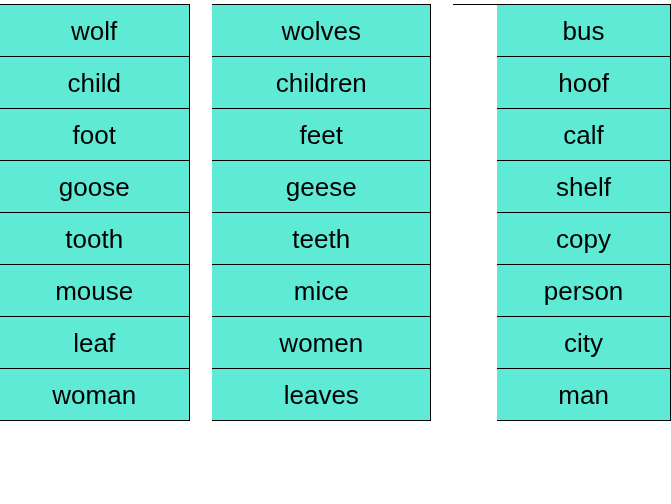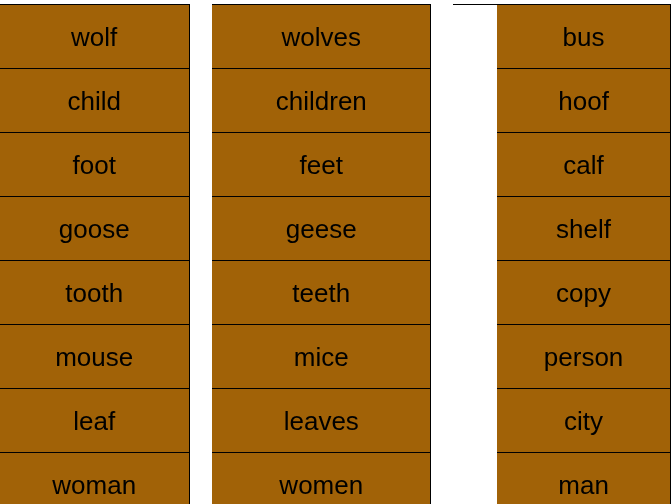--- a/index.html
+++ b/index.html
@@ -22,23 +22,23 @@
     display: flex;
     flex-direction: column;
     width: 196px;
     border-top: 1px solid #000;
     border-right: 1px solid #000;
   }
   .column.c1 { width: 196px; margin-left: -1px; }
   .column.c2 { width: 224px; }
   .column.c3 { width: 222px; padding-left: 44px; }
   .cell {
-    background: #a16207;
+    background: #5eead4;
     border-bottom: 1px solid #000;
-    height: 64px;
+    height: 52px;
     display: flex;
     align-items: center;
     justify-content: center;
     font-size: 26px;
     color: #000;
     line-height: 1;
   }
 </style>
 </head>
 <body>
@@ -54,22 +54,22 @@
     <div class="cell">leaf</div>
     <div class="cell">woman</div>
   </div>
   <div class="column c2">
     <div class="cell">wolves</div>
     <div class="cell">children</div>
     <div class="cell">feet</div>
     <div class="cell">geese</div>
     <div class="cell">teeth</div>
     <div class="cell">mice</div>
+    <div class="cell">women</div>
     <div class="cell">leaves</div>
-    <div class="cell">women</div>
   </div>
   <div class="column c3">
     <div class="cell">bus</div>
     <div class="cell">hoof</div>
     <div class="cell">calf</div>
     <div class="cell">shelf</div>
     <div class="cell">copy</div>
     <div class="cell">person</div>
     <div class="cell">city</div>
     <div class="cell">man</div>

